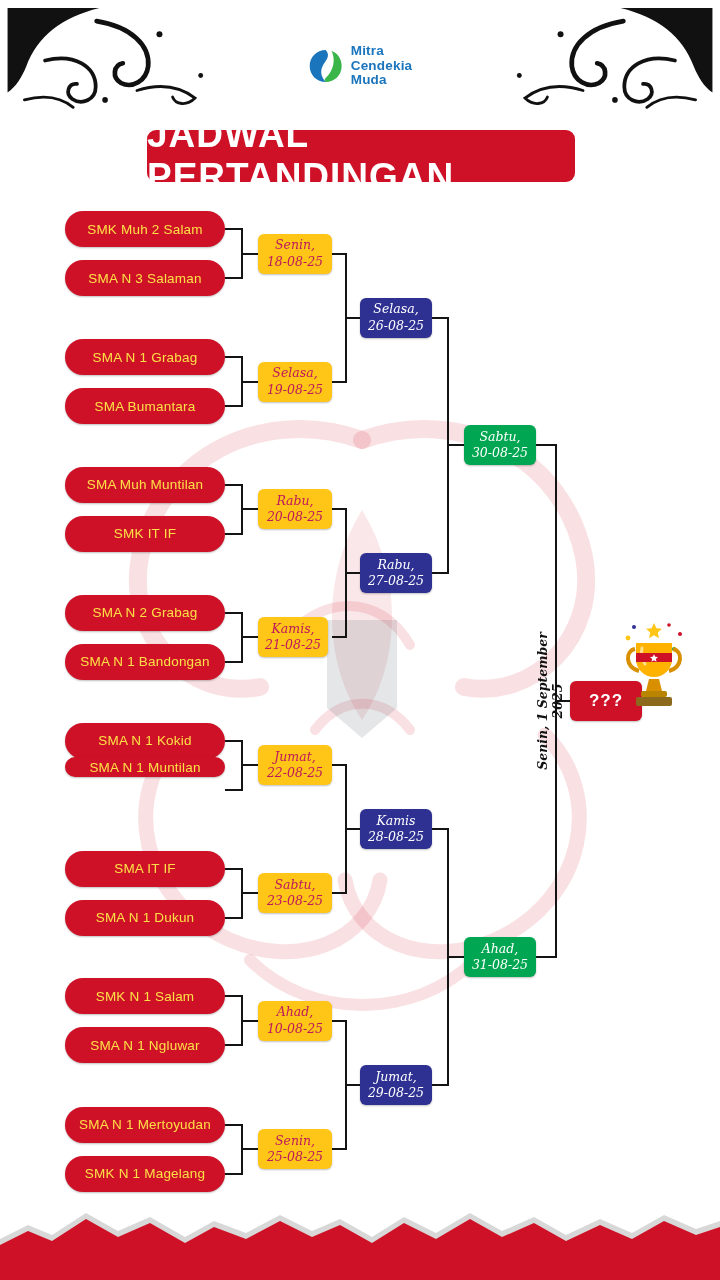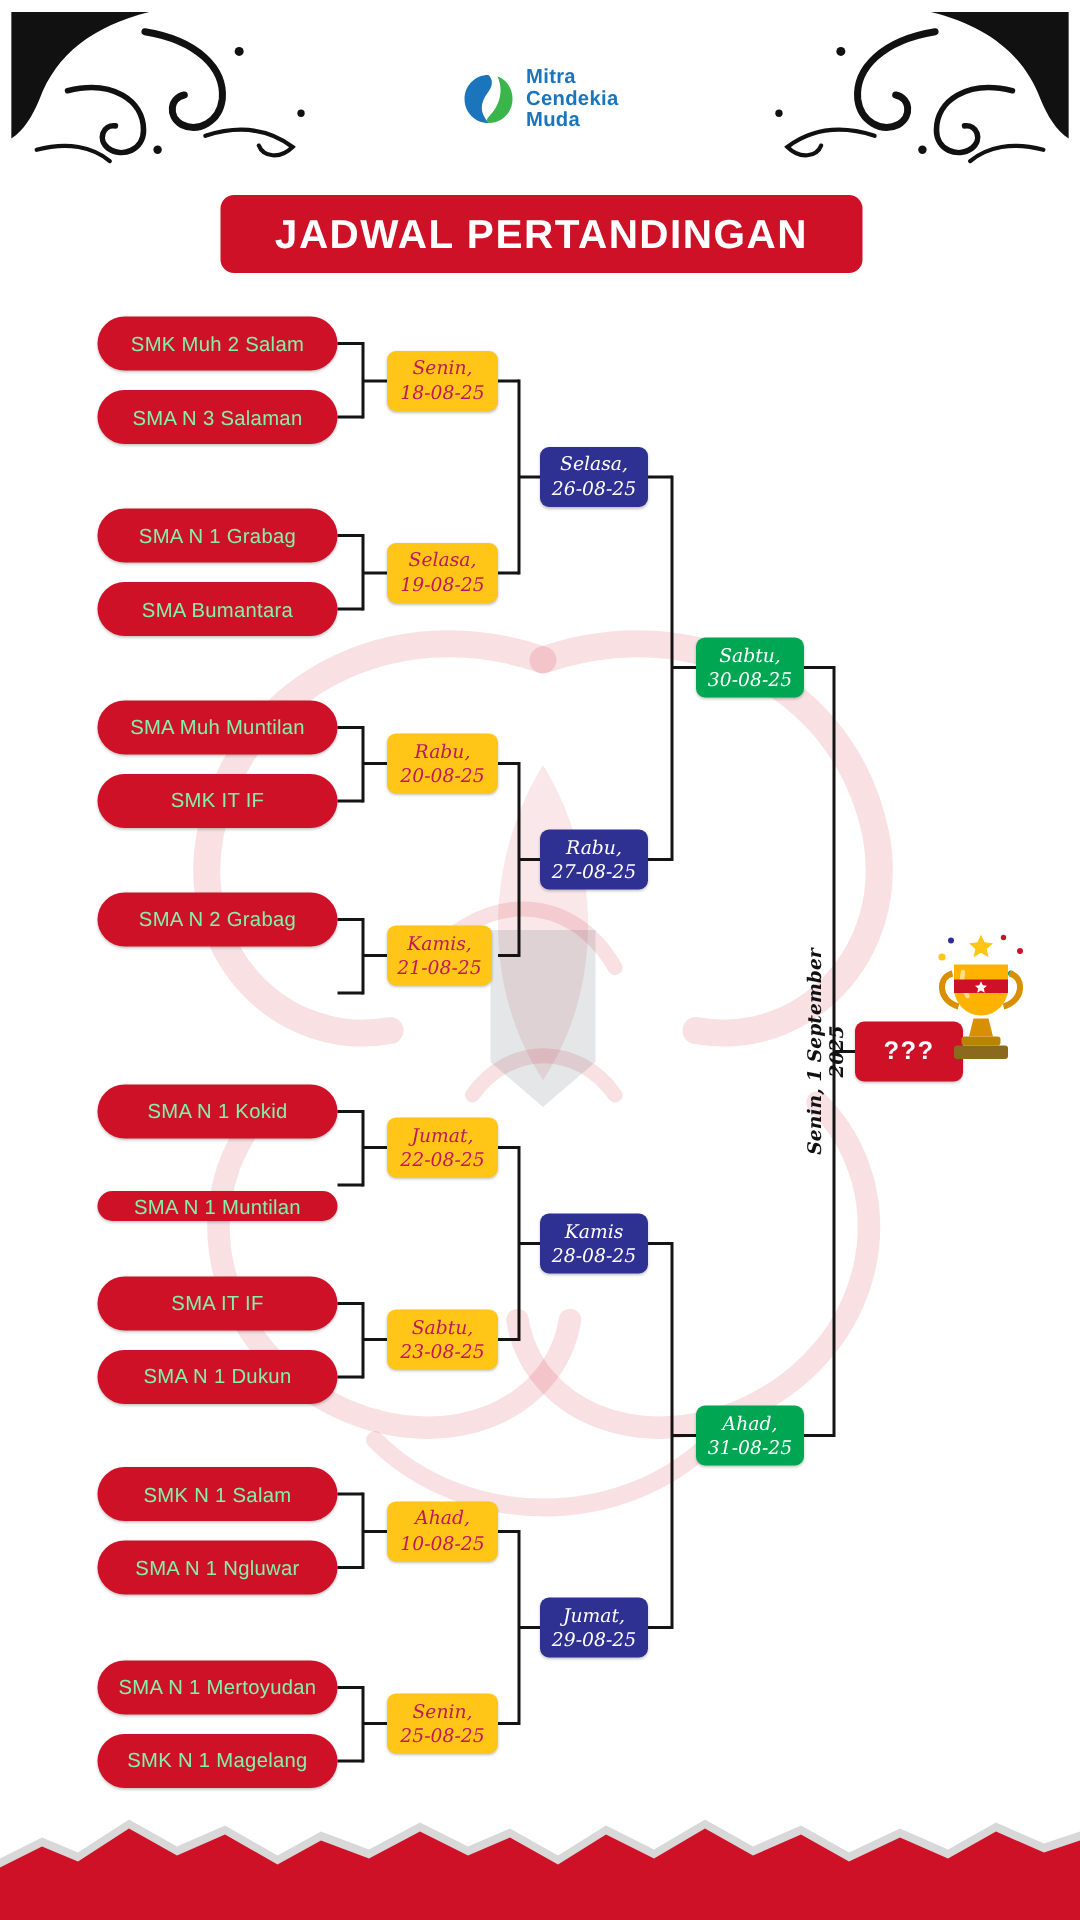--- a/index.html
+++ b/index.html
@@ -11,31 +11,31 @@
   .flourish.left { left:6px; }
   .flourish.right { right:6px; transform:scaleX(-1); }
 
   .logo { position:absolute; top:44px; left:50%; transform:translateX(-50%);
           display:flex; align-items:center; gap:7px; }
   .logo-mark { width:36px; height:36px; }
   .logo-text { color:var(--logo_blue); font-weight:700; font-size:13.5px; line-height:1.08; letter-spacing:.2px; }
 
   .title-banner { position:absolute; left:147px; top:130px; width:428px; height:52px;
                   background:var(--red); border-radius:9px; display:flex; align-items:center; justify-content:center; }
-  .title-banner span { color:#fff; font-size:27px; font-weight:700; letter-spacing:1px; }
+  .title-banner span { color:#fff; font-size:37px; font-weight:700; letter-spacing:1px; }
 
   .watermark { position:absolute; left:75px; top:395px; width:575px; height:640px; pointer-events:none; }
   .torn { position:absolute; left:0; top:1193px; width:720px; height:87px; }
 
   #bracket { position:absolute; inset:0; }
   .line { position:absolute; background:var(--line); }
 
   .team-box { position:absolute; background:var(--red); border-radius:18px;
               display:flex; align-items:center; justify-content:center;
-              color:#86efac; font-size:13.5px; font-weight:500; letter-spacing:.2px;
+              color:#fde047; font-size:13.5px; font-weight:500; letter-spacing:.2px;
               box-shadow:0 1px 2px rgba(0,0,0,.25); }
   .date-box { position:absolute; border-radius:6px; display:flex; flex-direction:column;
               align-items:center; justify-content:center; line-height:1.3;
               font-family:"DejaVu Serif", serif; font-style:italic; font-size:12.5px;
               box-shadow:0 1px 2px rgba(0,0,0,.25); }
   .date-box.r1 { background:var(--yellow); color:#be185d; }
   .date-box.r2 { background:var(--blue); color:#fff; }
   .date-box.r3 { background:var(--green); color:#fff; }
 
   .final-schedule { position:absolute; left:459px; top:692px; width:170px; height:18px;
@@ -147,32 +147,35 @@
       <div class="line" style="left: 225px; top: 532.5px; width: 17px; height: 2px;"></div>
       <div class="line" style="left: 241px; top: 483.5px; width: 2px; height: 51px;"></div>
       <div class="line" style="left: 242px; top: 508px; width: 16px; height: 2px;"></div>
       <div class="date-box r1" style="left: 258px; top: 489px; width: 74px; height: 40px;">
         <span>Rabu,</span>
         <span>20-08-25</span>
       </div>
       <div class="team-box" style="left: 65px; top: 594.5px; width: 160px; height: 36px;">
         <span>SMA N 2 Grabag</span>
       </div>
+      <div class="team-box" style="left: 65px; top: 643.5px; width: 160px; height: 36px;">
+        <span>SMA N 1 Bandongan</span>
+      </div>
       <div class="line" style="left: 225px; top: 611.5px; width: 17px; height: 2px;"></div>
       <div class="line" style="left: 225px; top: 660.5px; width: 17px; height: 2px;"></div>
       <div class="line" style="left: 241px; top: 611.5px; width: 2px; height: 51px;"></div>
       <div class="line" style="left: 242px; top: 636px; width: 16px; height: 2px;"></div>
       <div class="date-box r1" style="left: 258px; top: 617px; width: 70px; height: 40px;">
         <span>Kamis,</span>
         <span>21-08-25</span>
       </div>
       <div class="team-box" style="left: 65px; top: 722.5px; width: 160px; height: 36px;">
         <span>SMA N 1 Kokid</span>
       </div>
-      <div class="team-box" style="left: 65px; top: 794px; width: 160px; height: 20px;">
+      <div class="team-box" style="left: 65px; top: 757px; width: 160px; height: 20px;">
         <span>SMA N 1 Muntilan</span>
       </div>
       <div class="line" style="left: 225px; top: 739.5px; width: 17px; height: 2px;"></div>
       <div class="line" style="left: 225px; top: 788.5px; width: 17px; height: 2px;"></div>
       <div class="line" style="left: 241px; top: 739.5px; width: 2px; height: 51px;"></div>
       <div class="line" style="left: 242px; top: 764px; width: 16px; height: 2px;"></div>
       <div class="date-box r1" style="left: 258px; top: 745px; width: 74px; height: 40px;">
         <span>Jumat,</span>
         <span>22-08-25</span>
       </div>

